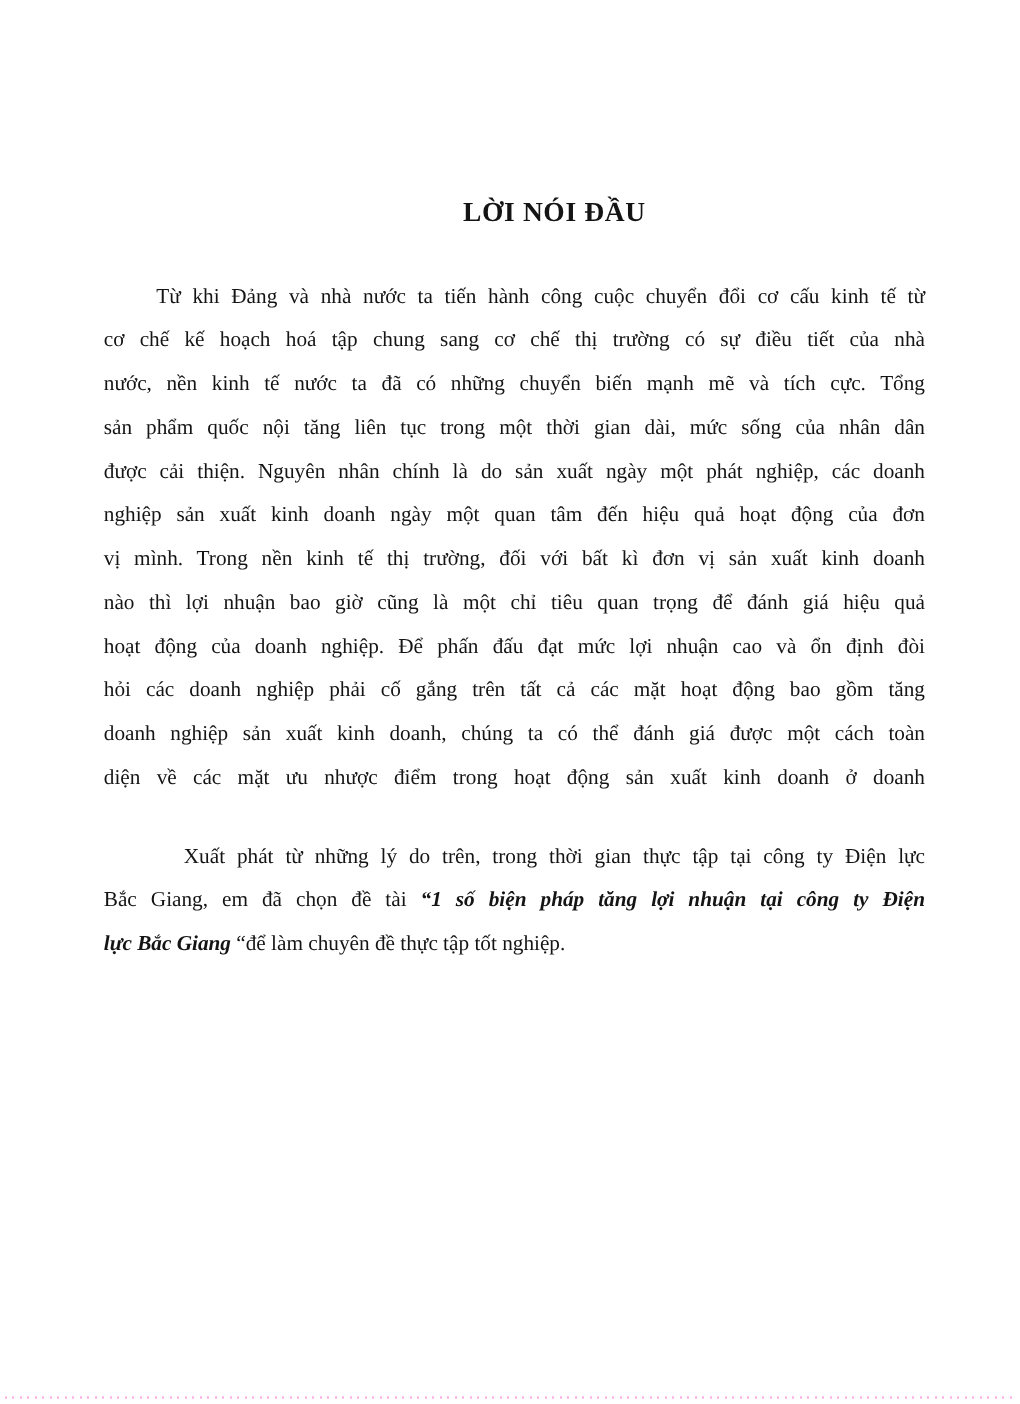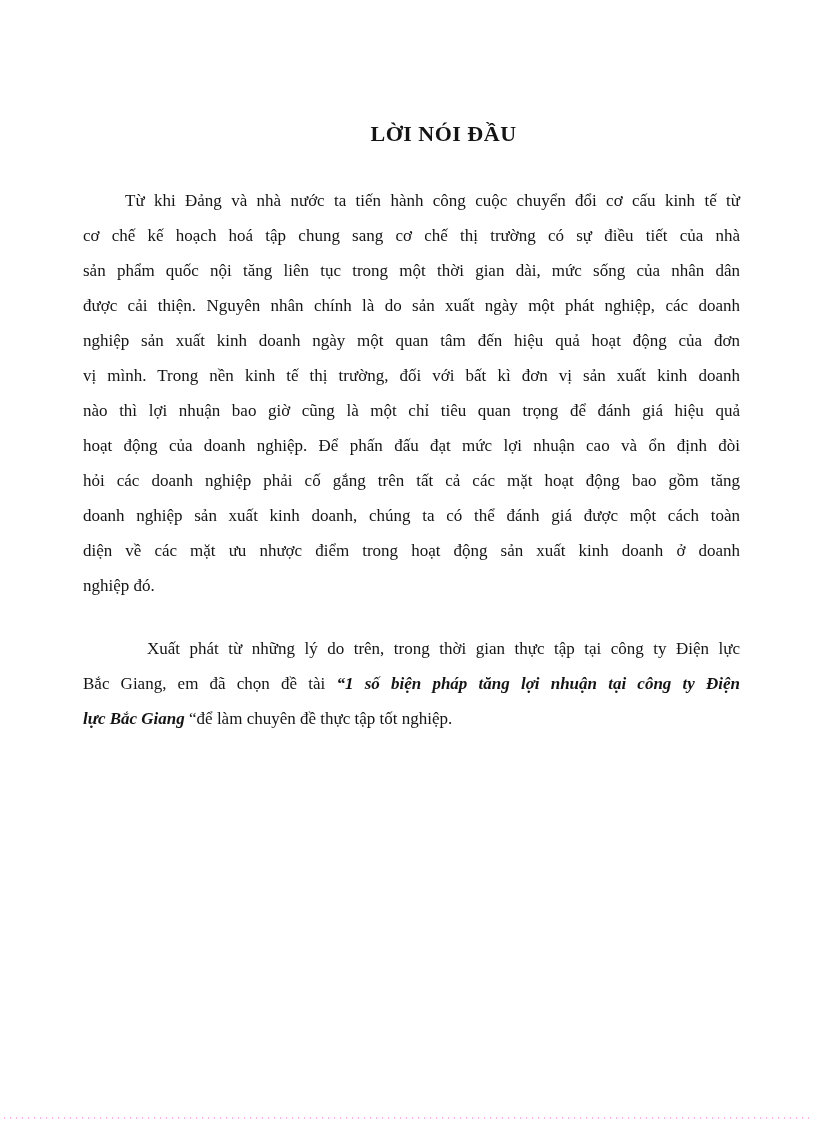--- a/index.html
+++ b/index.html
@@ -17,21 +17,21 @@
     position: relative;
   }
   .page {
     position: absolute;
     inset: 0;
     background: #ffffff;
   }
   .page-content {
     position: absolute;
     left: 83px;
-    top: 116px;
+    top: 152px;
     width: 657px;
   }
   .doc-title {
     margin: 0 0 32px 0;
     padding-left: 64px;            
     font-size: 22px;
     font-weight: bold;
     line-height: 35px;
     text-align: center;
     letter-spacing: 0.5px;
@@ -72,29 +72,29 @@
 </style>
 </head>
 <body style="color: rgb(20, 20, 20); background: rgb(255, 255, 255);">
 
 <div class="page">
   <div class="page-content">
     <h1 class="doc-title">LỜI NÓI ĐẦU</h1>
     <div class="paragraphs" id="paragraphs">
         <div class="line" style="text-indent: 42px;"><span>Từ khi Đảng và nhà nước ta tiến hành công cuộc chuyển đổi cơ cấu kinh tế từ</span></div>
         <div class="line"><span>cơ chế kế hoạch hoá tập chung sang cơ chế thị trường có sự điều tiết của nhà</span></div>
+        <div class="line"><span>nước, nền kinh tế nước ta đã có những chuyển biến mạnh mẽ và tích cực. Tổng</span></div>
         <div class="line"><span>sản phẩm quốc nội tăng liên tục trong một thời gian dài, mức sống của nhân dân</span></div>
         <div class="line"><span>được cải thiện. Nguyên nhân chính là do sản xuất ngày một phát nghiệp, các doanh</span></div>
         <div class="line"><span>nghiệp sản xuất kinh doanh ngày một quan tâm đến hiệu quả hoạt động của đơn</span></div>
         <div class="line"><span>vị mình. Trong nền kinh tế thị trường, đối với bất kì đơn vị sản xuất kinh doanh</span></div>
         <div class="line"><span>nào thì lợi nhuận bao giờ cũng là một chỉ tiêu quan trọng để đánh giá hiệu quả</span></div>
         <div class="line"><span>hoạt động của doanh nghiệp. Để phấn đấu đạt mức lợi nhuận cao và ổn định đòi</span></div>
         <div class="line"><span>hỏi các doanh nghiệp phải cố gắng trên tất cả các mặt hoạt động bao gồm tăng</span></div>
         <div class="line"><span>doanh nghiệp sản xuất kinh doanh, chúng ta có thể đánh giá được một cách toàn</span></div>
         <div class="line"><span>diện về các mặt ưu nhược điểm trong hoạt động sản xuất kinh doanh ở doanh</span></div>
-        <div class="line last"><span>nghiệp đó.</span></div>
         <div class="line" style="text-indent: 64px; margin-top: 28px;"><span>Xuất phát từ những lý do trên, trong thời gian thực tập tại công ty Điện lực</span></div>
         <div class="line"><span>Bắc Giang, em đã chọn đề tài </span><span class="bi">“1 số biện pháp tăng lợi nhuận tại công ty Điện</span></div>
         <div class="line last"><span class="bi">lực Bắc Giang </span><span>“để làm chuyên đề thực tập tốt nghiệp.</span></div>
       </div>
   </div>
   <div class="dotted-line"></div>
 </div>
 
 </body></html>

